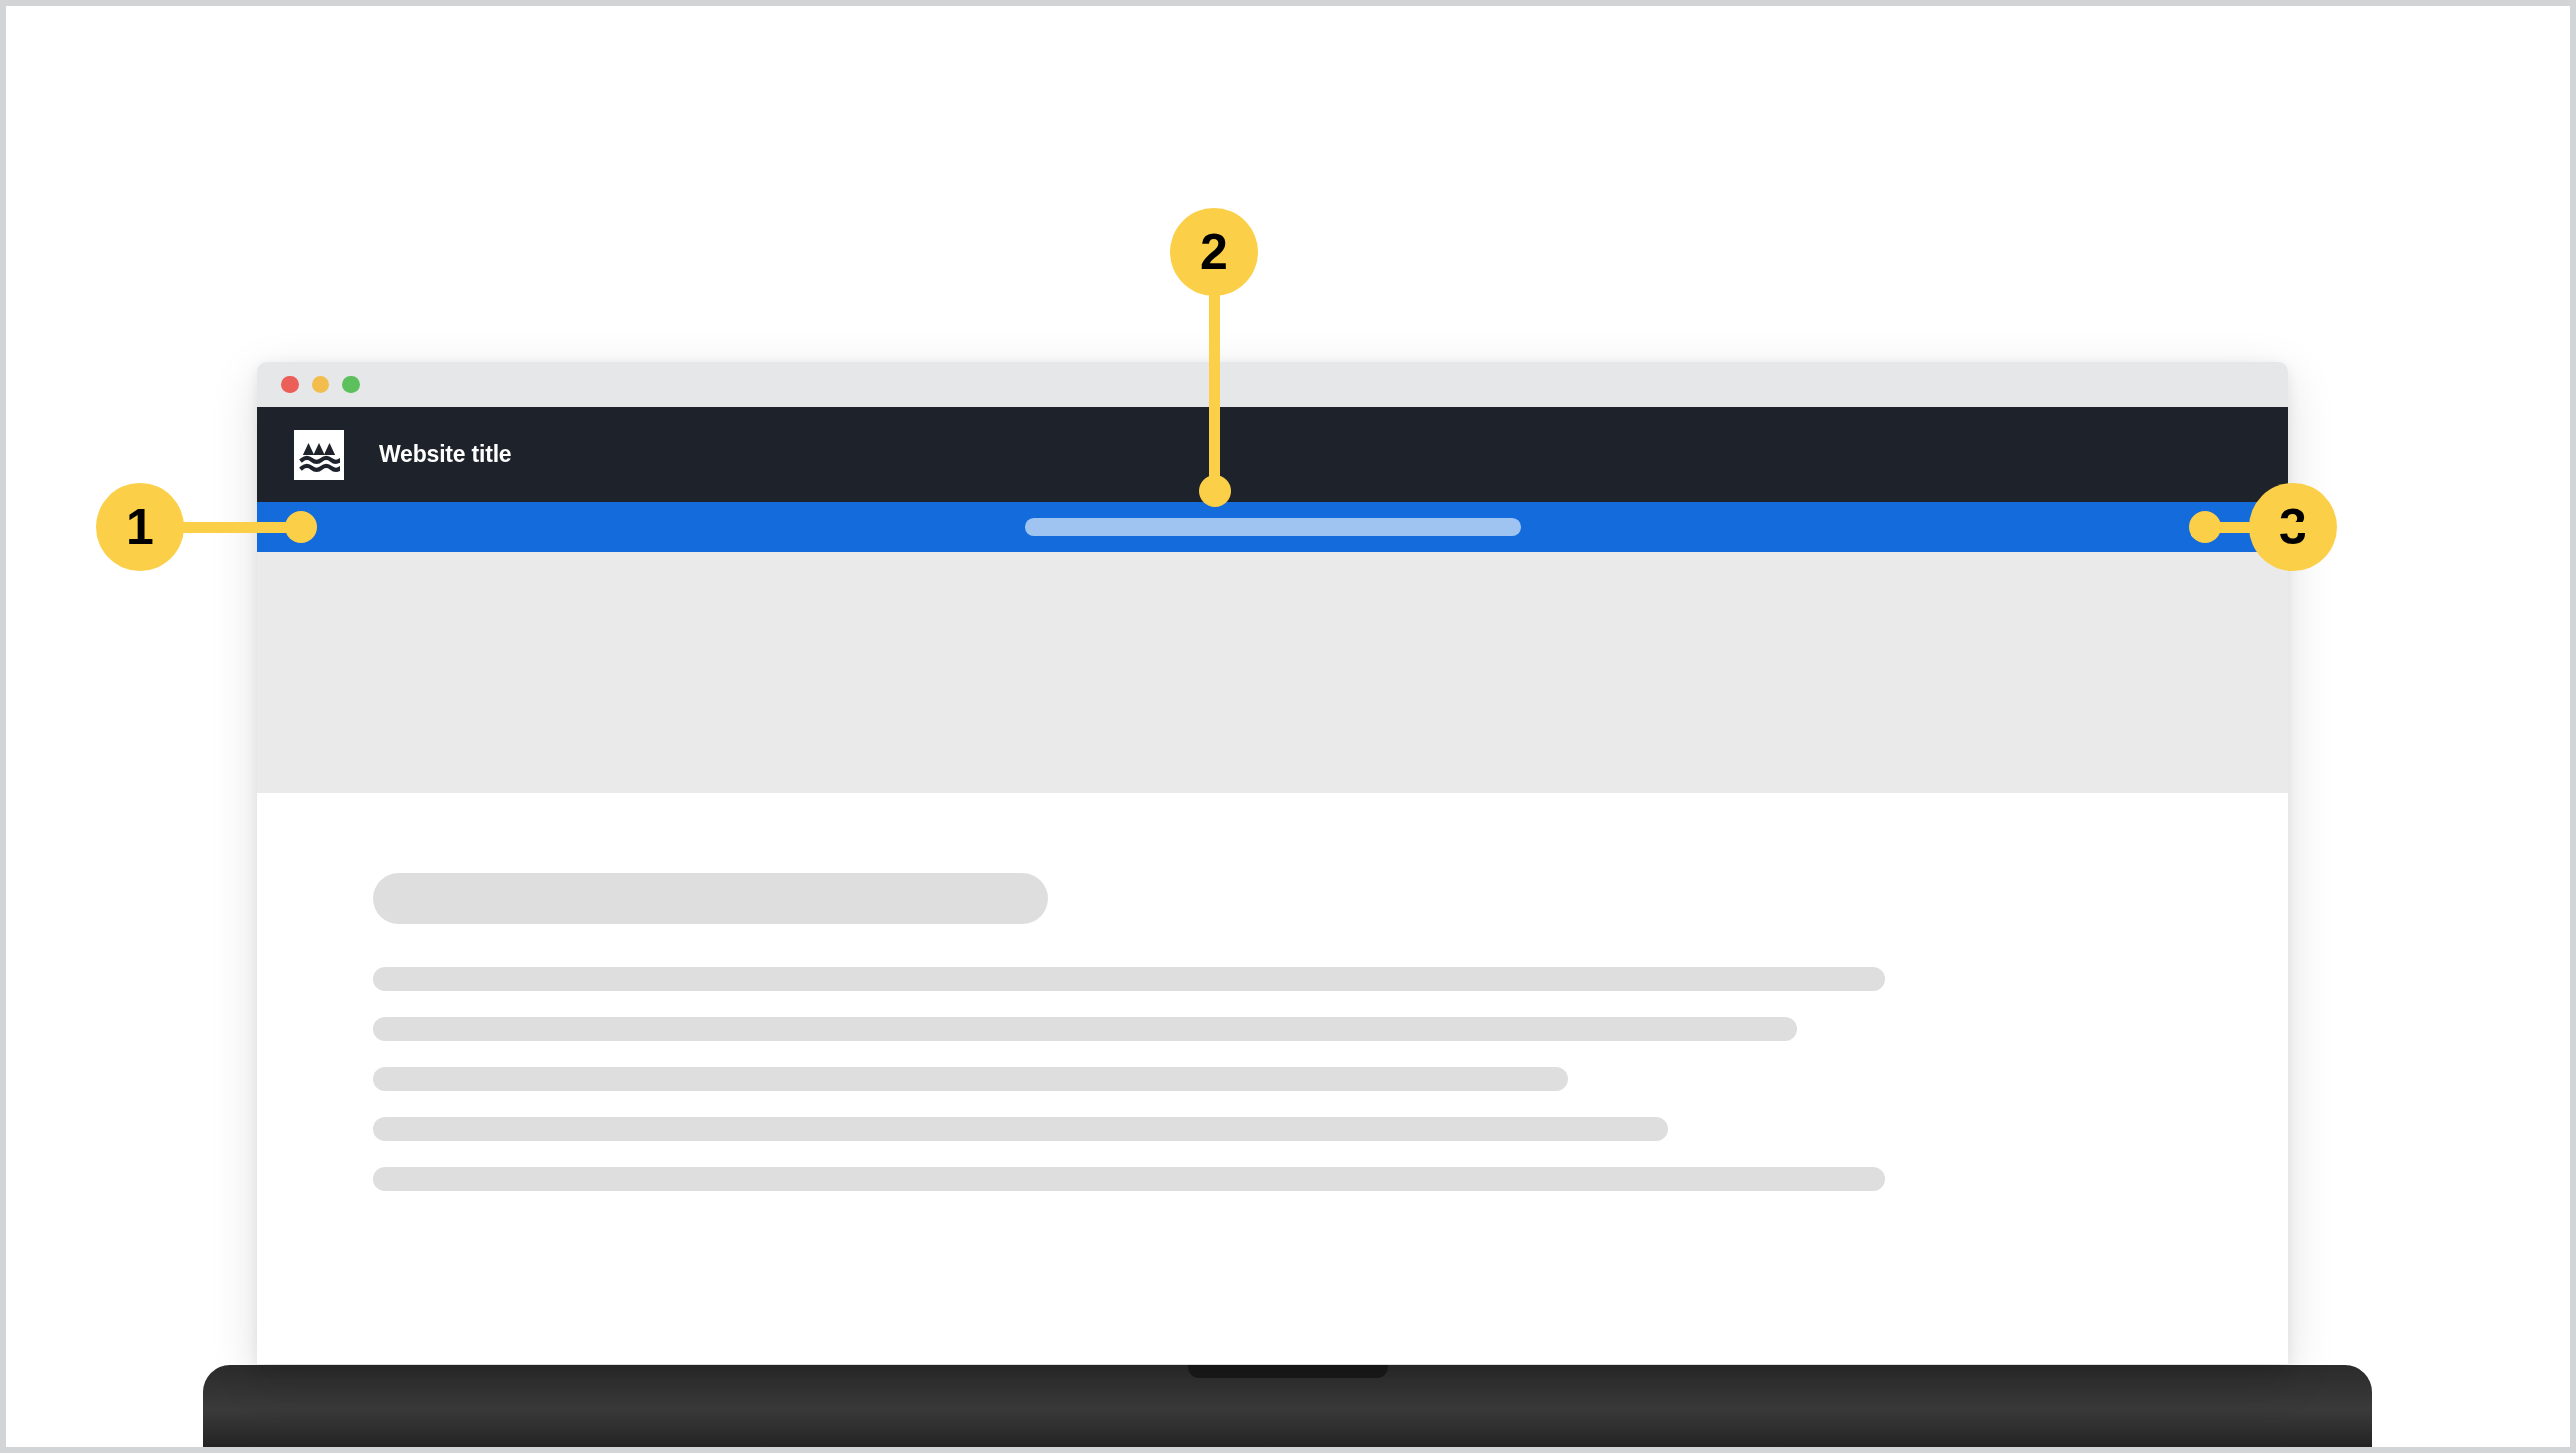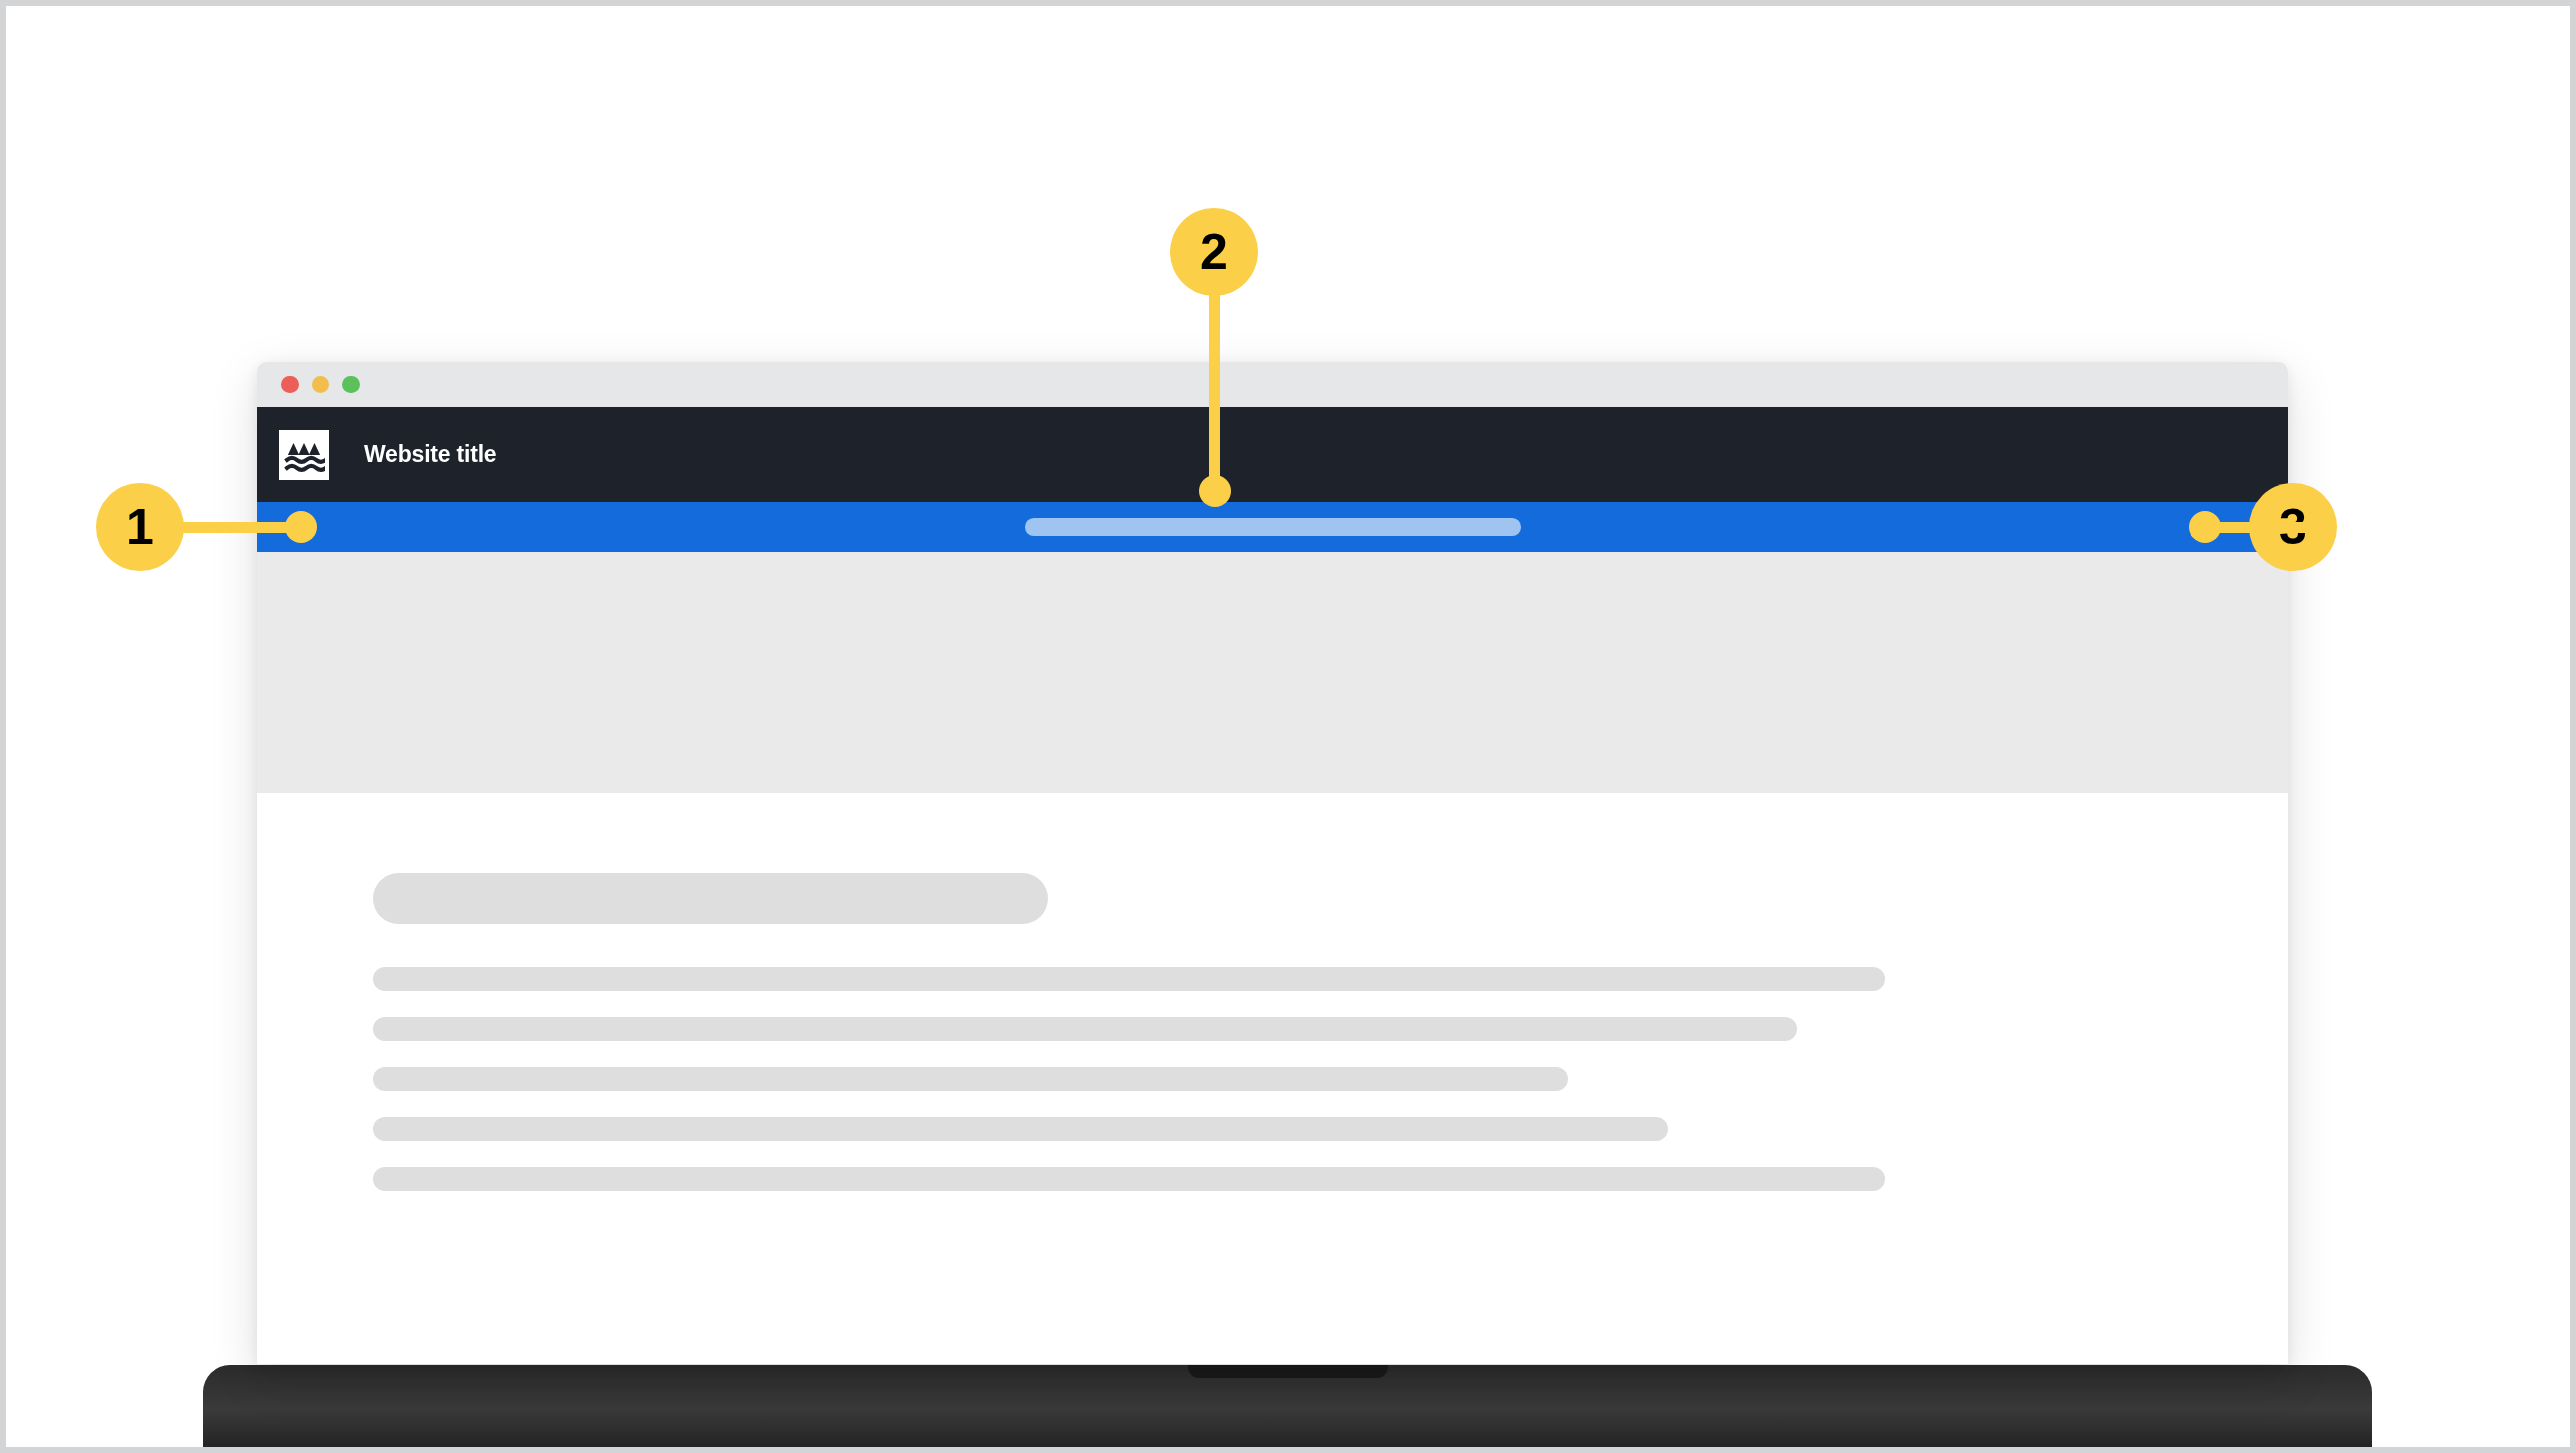--- a/index.html
+++ b/index.html
@@ -75,21 +75,21 @@
   .dot-red    { background:#ec5f58; }
   .dot-yellow { background:#f3bd4e; }
   .dot-green  { background:#5cc councils; }
 
   
   #site-header {
     position:relative;
     height:95px;
     background:#1e222b;
     display:flex; align-items:center;
-    padding-left:22px;
+    padding-left:37px;
   }
   #site-logo {
     width:50px; height:50px;
     background:#ffffff;
     display:flex; align-items:center; justify-content:center;
     flex:0 0 auto;
   }
   #site-title {
     color:#ffffff;
     font-size:23px;

